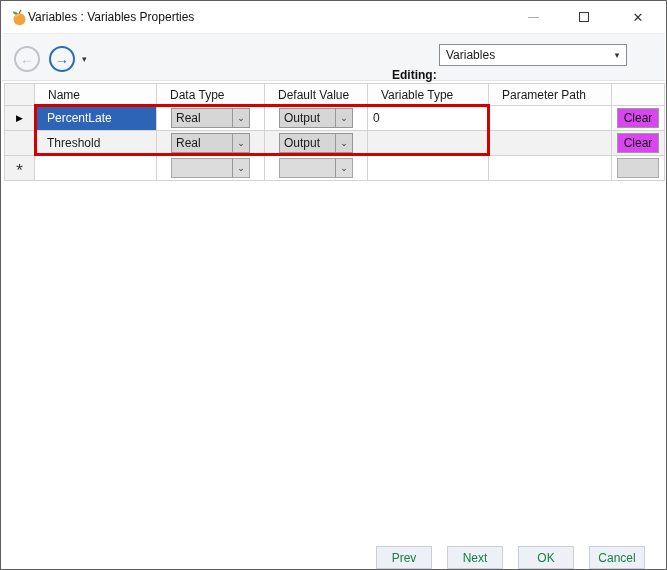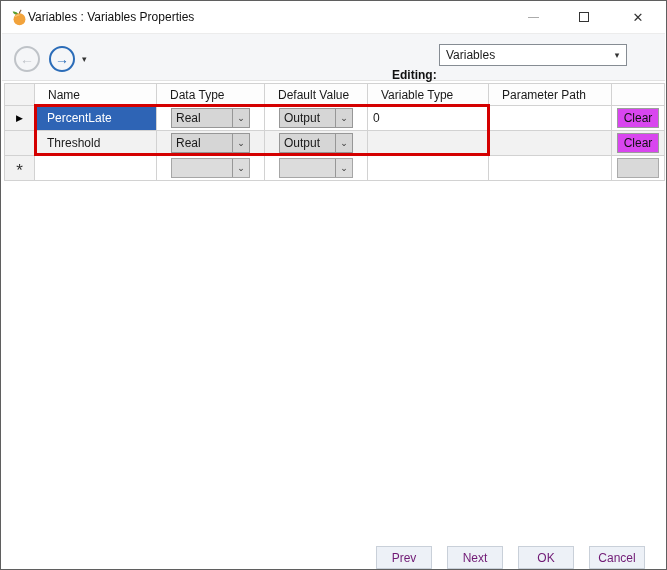--- a/index.html
+++ b/index.html
@@ -54,21 +54,21 @@
   .dd .txt { flex:1; padding-left:4px; font-size:12px; color:#1a1a1a; white-space:nowrap; }
   .dd .chev { width:17px; align-self:stretch; border-left:1px solid #979797; display:flex; align-items:center; justify-content:center; font-size:9px; color:#333; }
   .dd.empty { background:#dcdcdc; border-color:#a6a6a6; }
   .clearbtn { margin:auto; width:42px; height:20px; background:#d946ef; border:1px solid #9c9c9c; display:flex; align-items:center; justify-content:center; font-size:12px; color:#111; }
   .clearbtn.blank { background:#d9d9d9; border-color:#ababab; }
 
   
   .highlight { position:absolute; left:33px; top:103px; width:456px; height:52px; border:3px solid #d40000; pointer-events:none; z-index:5; }
 
   
-  .fbtn { position:absolute; top:545px; width:56px; height:23px; background:#edf1f7; border:1px solid #c9d0d9; display:flex; align-items:center; justify-content:center; font-size:12px; color:#701a75; cursor:default; }
+  .fbtn { position:absolute; top:545px; width:56px; height:23px; background:#edf1f7; border:1px solid #c9d0d9; display:flex; align-items:center; justify-content:center; font-size:12px; color:#15803d; cursor:default; }
   .f-prev { left:375px; } .f-next { left:446px; } .f-ok { left:517px; } .f-cancel { left:588px; }
 </style>
 </head>
 <body>
 
 <div class="window">
 
   <div class="titlebar">
     <svg class="appicon" viewBox="0 0 20 20">
       <path d="M9 6 Q6 2 2 3 Q3 7 8 7 Z" fill="#5a9e32"></path>

